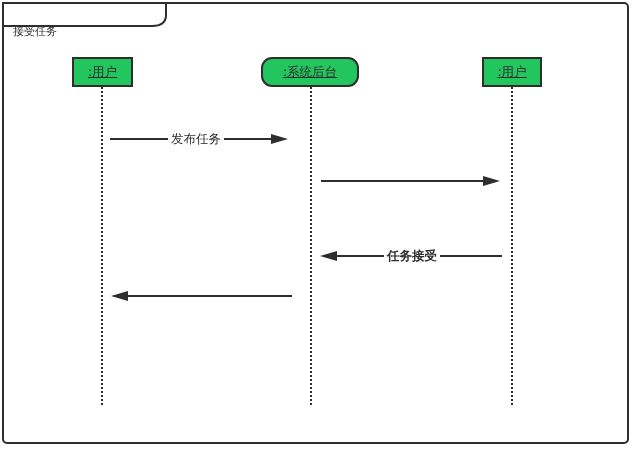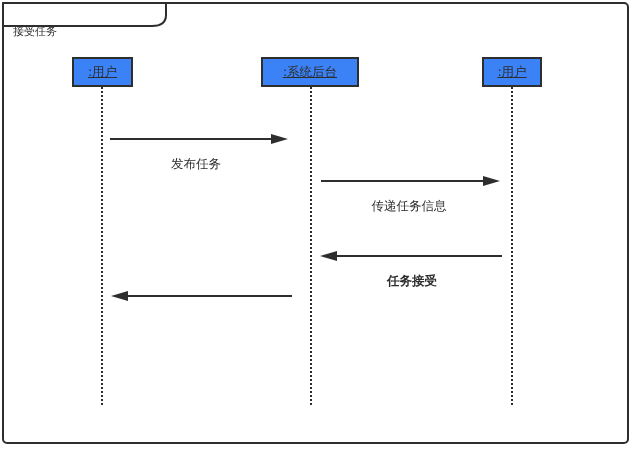--- a/index.html
+++ b/index.html
@@ -41,32 +41,32 @@
     font-size: 11px;
     line-height: 14px;
     white-space: nowrap;
   }
   .head {
     position: absolute;
     top: 57px;
     height: 30px;
     box-sizing: border-box;
     border: 2px solid #2e2e2e;
-    background: #3b82f6;
+    background: #22c55e;
     display: flex;
     align-items: center;
     justify-content: center;
     font-size: 12.5px;
     white-space: nowrap;
   }
   .head .head-label {
     text-decoration: underline;
   }
   .head-1 { left: 72px;  width: 61px; }
-  .head-2 { left: 261px; width: 98px; }
+  .head-2 { left: 261px; width: 98px; border-radius: 11px; }
   .head-3 { left: 482px; width: 60px; }
   .lifeline {
     position: absolute;
     top: 87px;
     height: 318px;
     width: 0;
     border-left: 2px dotted #2e2e2e;
   }
   .lifeline-1 { left: 101px; }
   .lifeline-2 { left: 310px; }
@@ -85,21 +85,20 @@
   }
   .arrow.right { border-left: 17px solid #2e2e2e; }
   .arrow.left  { border-right: 17px solid #2e2e2e; }
   .msg-label {
     position: absolute;
     transform: translate(-50%, -50%);
     background: #ffffff;
     padding: 0 3px;
     font-size: 12.5px;
     white-space: nowrap;
-    margin-top: 25px;
   }
   
   .m1-line  { left: 110px; top: 138px; width: 161px; }
   .m1-arrow { left: 271px; top: 134px; }
   .m1-label { left: 196px; top: 139px; }
   
   .m2-line  { left: 321px; top: 180px; width: 162px; }
   .m2-arrow { left: 483px; top: 176px; }
   .m2-label { left: 409px; top: 181px; }
   
@@ -136,21 +135,20 @@
   <div class="lifeline lifeline-1"></div>
   <div class="lifeline lifeline-2"></div>
   <div class="lifeline lifeline-3"></div>
 
   <div class="msg-line m1-line"></div>
   <div class="arrow right m1-arrow"></div>
   <div class="msg-label m1-label">发布任务</div>
 
   <div class="msg-line m2-line"></div>
   <div class="arrow right m2-arrow"></div>
-  <div class="msg-label m2-label">传递任务信息</div>
 
   <div class="msg-line m3-line"></div>
   <div class="arrow left m3-arrow"></div>
   <div class="msg-label m3-label">任务接受</div>
 
   <div class="msg-line m4-line"></div>
   <div class="arrow left m4-arrow"></div>
 
 </div>
 

